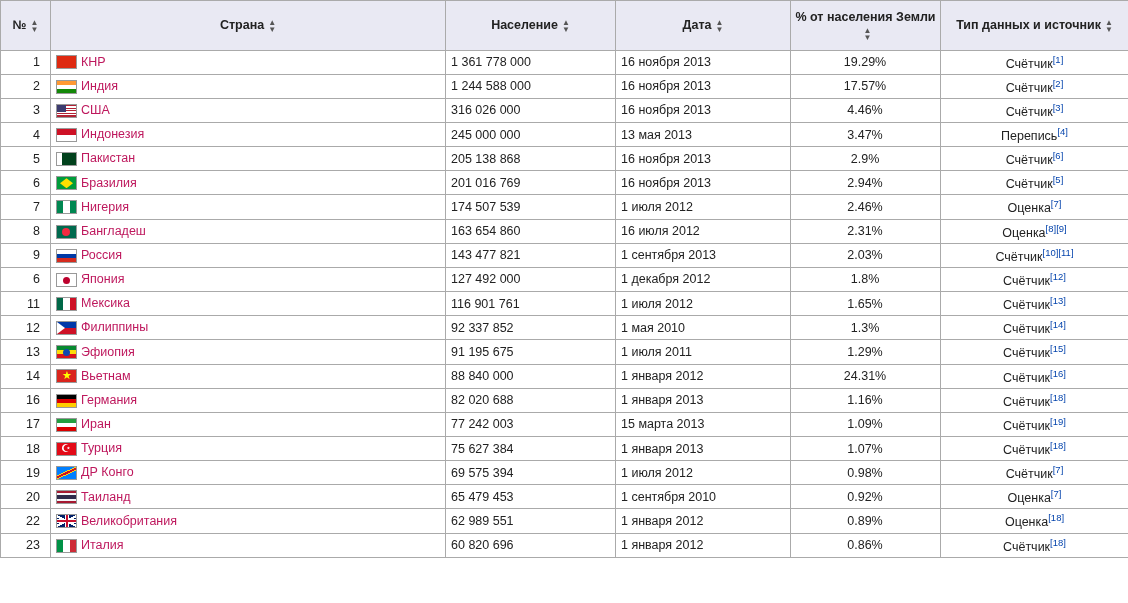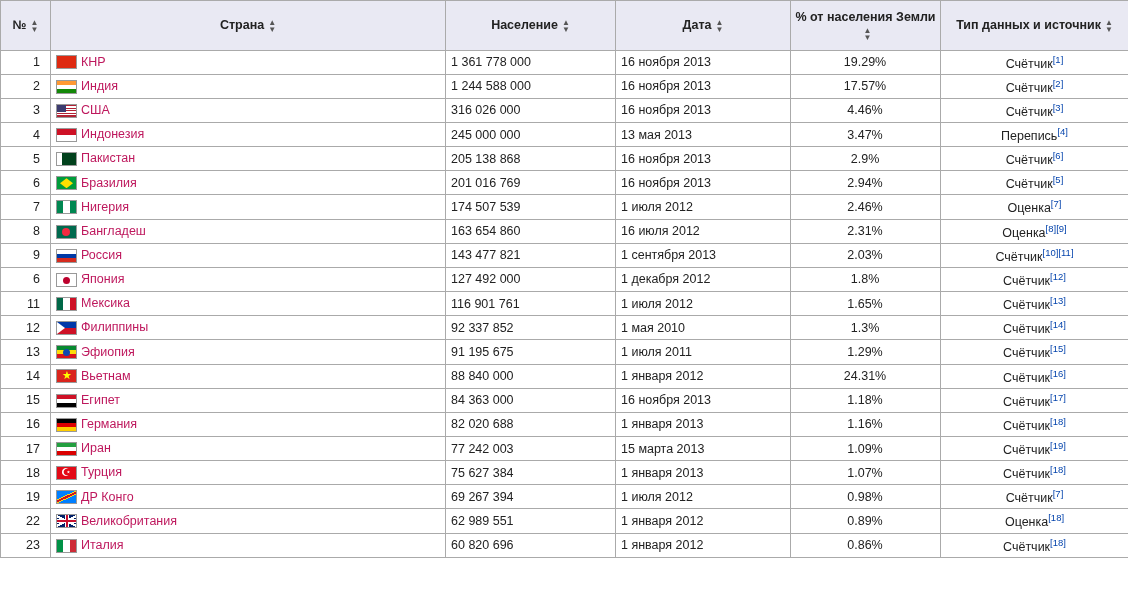--- a/index.html
+++ b/index.html
@@ -250,28 +250,20 @@
       </tr>
       <tr>
         <td class="num">14</td>
         <td class="country"><span class="flag flag-vn"></span><a href="#">Вьетнам</a></td>
         <td class="pop">88 840 000</td>
         <td class="date">1 января 2012</td>
         <td class="pct">24.31%</td>
         <td class="type"><span>Счётчик</span><sup><a href="#">[16]</a></sup></td>
       </tr>
       <tr>
-        <td class="num">15</td>
-        <td class="country"><span class="flag flag-eg"></span><a href="#">Египет</a></td>
-        <td class="pop">84 363 000</td>
-        <td class="date">16 ноября 2013</td>
-        <td class="pct">1.18%</td>
-        <td class="type"><span>Счётчик</span><sup><a href="#">[17]</a></sup></td>
-      </tr>
-      <tr>
         <td class="num">16</td>
         <td class="country"><span class="flag flag-de"></span><a href="#">Германия</a></td>
         <td class="pop">82 020 688</td>
         <td class="date">1 января 2013</td>
         <td class="pct">1.16%</td>
         <td class="type"><span>Счётчик</span><sup><a href="#">[18]</a></sup></td>
       </tr>
       <tr>
         <td class="num">17</td>
         <td class="country"><span class="flag flag-ir"></span><a href="#">Иран</a></td>
@@ -284,24 +276,32 @@
         <td class="num">18</td>
         <td class="country"><span class="flag flag-tr"></span><a href="#">Турция</a></td>
         <td class="pop">75 627 384</td>
         <td class="date">1 января 2013</td>
         <td class="pct">1.07%</td>
         <td class="type"><span>Счётчик</span><sup><a href="#">[18]</a></sup></td>
       </tr>
       <tr>
         <td class="num">19</td>
         <td class="country"><span class="flag flag-cd"></span><a href="#">ДР Конго</a></td>
-        <td class="pop">69 267 394</td>
+        <td class="pop">69 575 394</td>
         <td class="date">1 июля 2012</td>
         <td class="pct">0.98%</td>
         <td class="type"><span>Счётчик</span><sup><a href="#">[7]</a></sup></td>
+      </tr>
+      <tr>
+        <td class="num">20</td>
+        <td class="country"><span class="flag flag-th"></span><a href="#">Таиланд</a></td>
+        <td class="pop">65 479 453</td>
+        <td class="date">1 сентября 2010</td>
+        <td class="pct">0.92%</td>
+        <td class="type"><span>Оценка</span><sup><a href="#">[7]</a></sup></td>
       </tr>
       <tr>
         <td class="num">22</td>
         <td class="country"><span class="flag flag-gb"></span><a href="#">Великобритания</a></td>
         <td class="pop">62 989 551</td>
         <td class="date">1 января 2012</td>
         <td class="pct">0.89%</td>
         <td class="type"><span>Оценка</span><sup><a href="#">[18]</a></sup></td>
       </tr>
       <tr>

